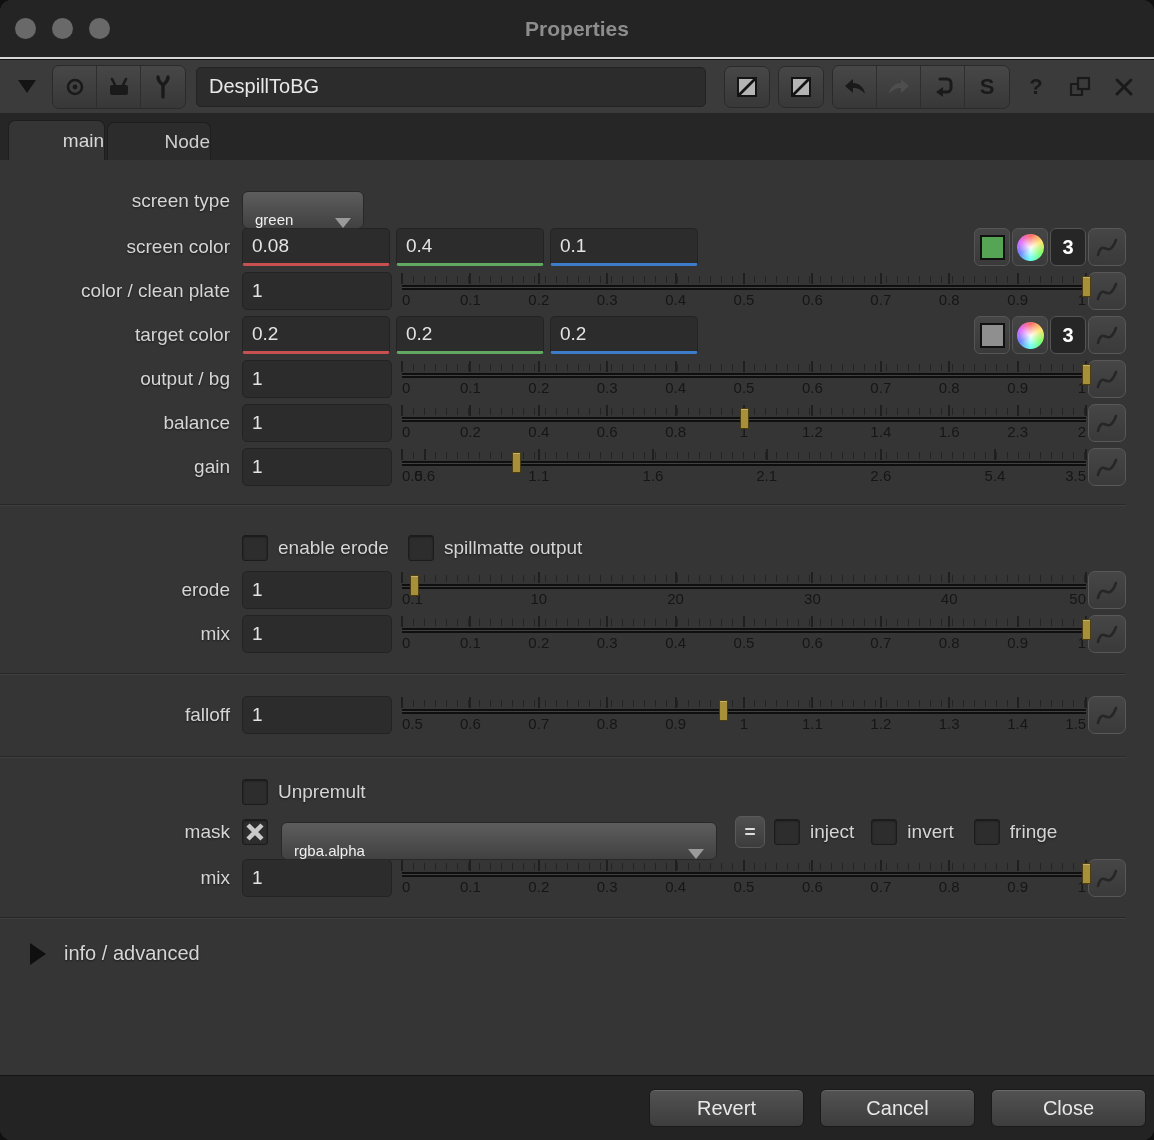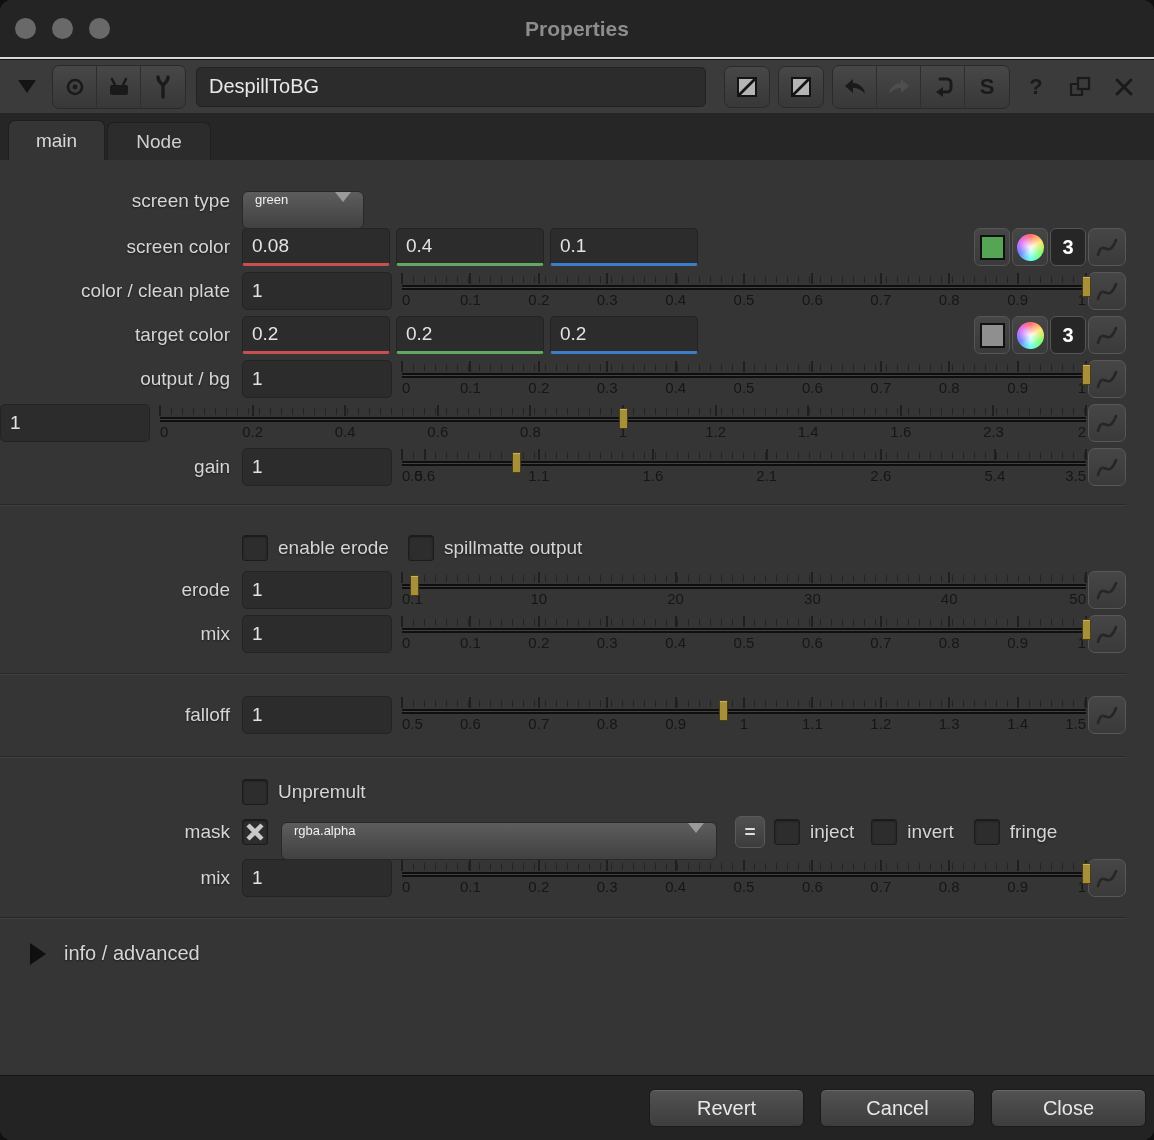--- a/index.html
+++ b/index.html
@@ -20,38 +20,38 @@
   .tb-cell { width:44px; height:42px; display:flex; align-items:center; justify-content:center; border-right:1px solid #2e2e2e; cursor:pointer; }
   .tb-cell:last-child { border-right:none; }
   .tb-btn { width:46px; height:42px; border:1px solid #2a2a2a; border-radius:7px; background:linear-gradient(#474747,#383838); display:flex; align-items:center; justify-content:center; cursor:pointer; }
   .nodename { flex:0 0 510px; height:40px; background:#2c2c2c; border:1px solid #222; border-radius:5px; color:#e8e8e8; font-size:20px; padding:0 12px; font-family:inherit; }
   .tb-right { display:flex; align-items:center; gap:8px; margin-left:8px; }
   .tb-text { color:#1a1a1a; font-weight:bold; font-size:22px; }
   .tb-ghost { width:36px; height:36px; display:flex; align-items:center; justify-content:center; cursor:pointer; }
 
   
   .tabstrip { height:47px; background:#262626; display:flex; align-items:flex-end; padding-left:8px; }
-  .tab { height:40px; display:flex; align-items:center; justify-content:center; font-size:19px; color:#d8d8d8; border:1px solid #1e1e1e; border-bottom:none; border-radius:7px 7px 0 0; cursor:pointer; }
+  .tab { height:40px; display:flex; align-items:center; justify-content:flex-end; font-size:19px; color:#d8d8d8; border:1px solid #1e1e1e; border-bottom:none; border-radius:7px 7px 0 0; cursor:pointer; }
   .tab.active { width:97px; background:#353535; }
   .tab.inactive { width:104px; background:#2c2c2c; margin-left:2px; height:38px; color:#cfcfcf; }
 
   
   .panel { padding:22px 28px 0 0; }
   .row { display:flex; align-items:center; height:38px; margin-bottom:6px; }
   .lab { width:242px; text-align:right; padding-right:12px; color:#d5d5d5; font-size:19px; text-shadow:0 1px 2px rgba(0,0,0,.5); flex:none; }
   .field { width:150px; height:38px; background:#2c2c2c; border:1px solid #232323; border-radius:5px; color:#e3e3e3; font-size:19px; padding:0 9px; font-family:inherit; flex:none; }
   .rgb { width:148px; margin-right:6px; border-bottom-width:3px; border-bottom-style:solid; border-radius:5px 5px 3px 3px; }
   .rgb.r { border-bottom-color:#c75050; }
   .rgb.g { border-bottom-color:#62a862; }
   .rgb.b { border-bottom-color:#3d7cc9; }
 
   .divider { border-top:1px solid #282828; box-shadow:0 1px 0 rgba(255,255,255,.05); }
 
   
-  .dropdown { height:38px; background:linear-gradient(#5d5d5d,#414141); border:1px solid #282828; border-radius:6px; display:flex; align-items:flex-start; color:#f0f0f0; font-size:13px; padding:0 12px; cursor:pointer; position:relative;margin-top:17px; }
+  .dropdown { height:38px; background:linear-gradient(#5d5d5d,#414141); border:1px solid #282828; border-radius:6px; display:flex; align-items:flex-end; color:#f0f0f0; font-size:15px; padding:0 12px; cursor:pointer; position:relative;margin-top:17px; }
   .dd-caret { width:0; height:0; border-left:8px solid transparent; border-right:8px solid transparent; border-top:10px solid #9a9a9a; margin-left:auto; }
 
   
   .cgroup { display:flex; gap:2px; margin-left:auto; }
   .cbtn { width:36px; height:38px; border:1px solid #555; border-radius:6px; background:linear-gradient(#464646,#3a3a3a); display:flex; align-items:center; justify-content:center; cursor:pointer; }
   .swatch { width:25px; height:25px; border:2px solid #111; }
   .wheel { width:27px; height:27px; border-radius:50%;
            background: radial-gradient(circle, rgba(255,255,255,.95) 0%, rgba(255,255,255,0) 60%),
                        conic-gradient(#ff6d6d,#ffe46d,#7dff6d,#6dfff2,#6d86ff,#e06dff,#ff6d6d); }
   .chan { background:#262626; color:#fff; font-size:20px; font-weight:bold; }
@@ -310,20 +310,21 @@
           <div class="sl-handle" style="left:calc(100% - 4.5px)"></div>
         </div>
       <div class="curve-btn" style="margin-left:2px;">
           <svg width="24" height="24">
             <path d="M3 20 C 8 2, 13 26, 21 5" stroke="#262626" stroke-width="2.6" fill="none" stroke-linecap="round"></path>
           </svg>
         </div>
     </div>
 
     <div class="row">
+      <div class="lab">balance</div>
       <input class="field" value="1" style="">
       <div class="slider">
           <div class="sl-minor"></div>
           <div class="sl-tick" style="left:calc(0% - 1px)"></div>
           <div class="sl-lab first" style="left:0">0</div>
           <div class="sl-tick" style="left:calc(10% - 1px)"></div>
           <div class="sl-lab" style="left:10%">0.2</div>
           <div class="sl-tick" style="left:calc(20% - 1px)"></div>
           <div class="sl-lab" style="left:20%">0.4</div>
           <div class="sl-tick" style="left:calc(30% - 1px)"></div>

